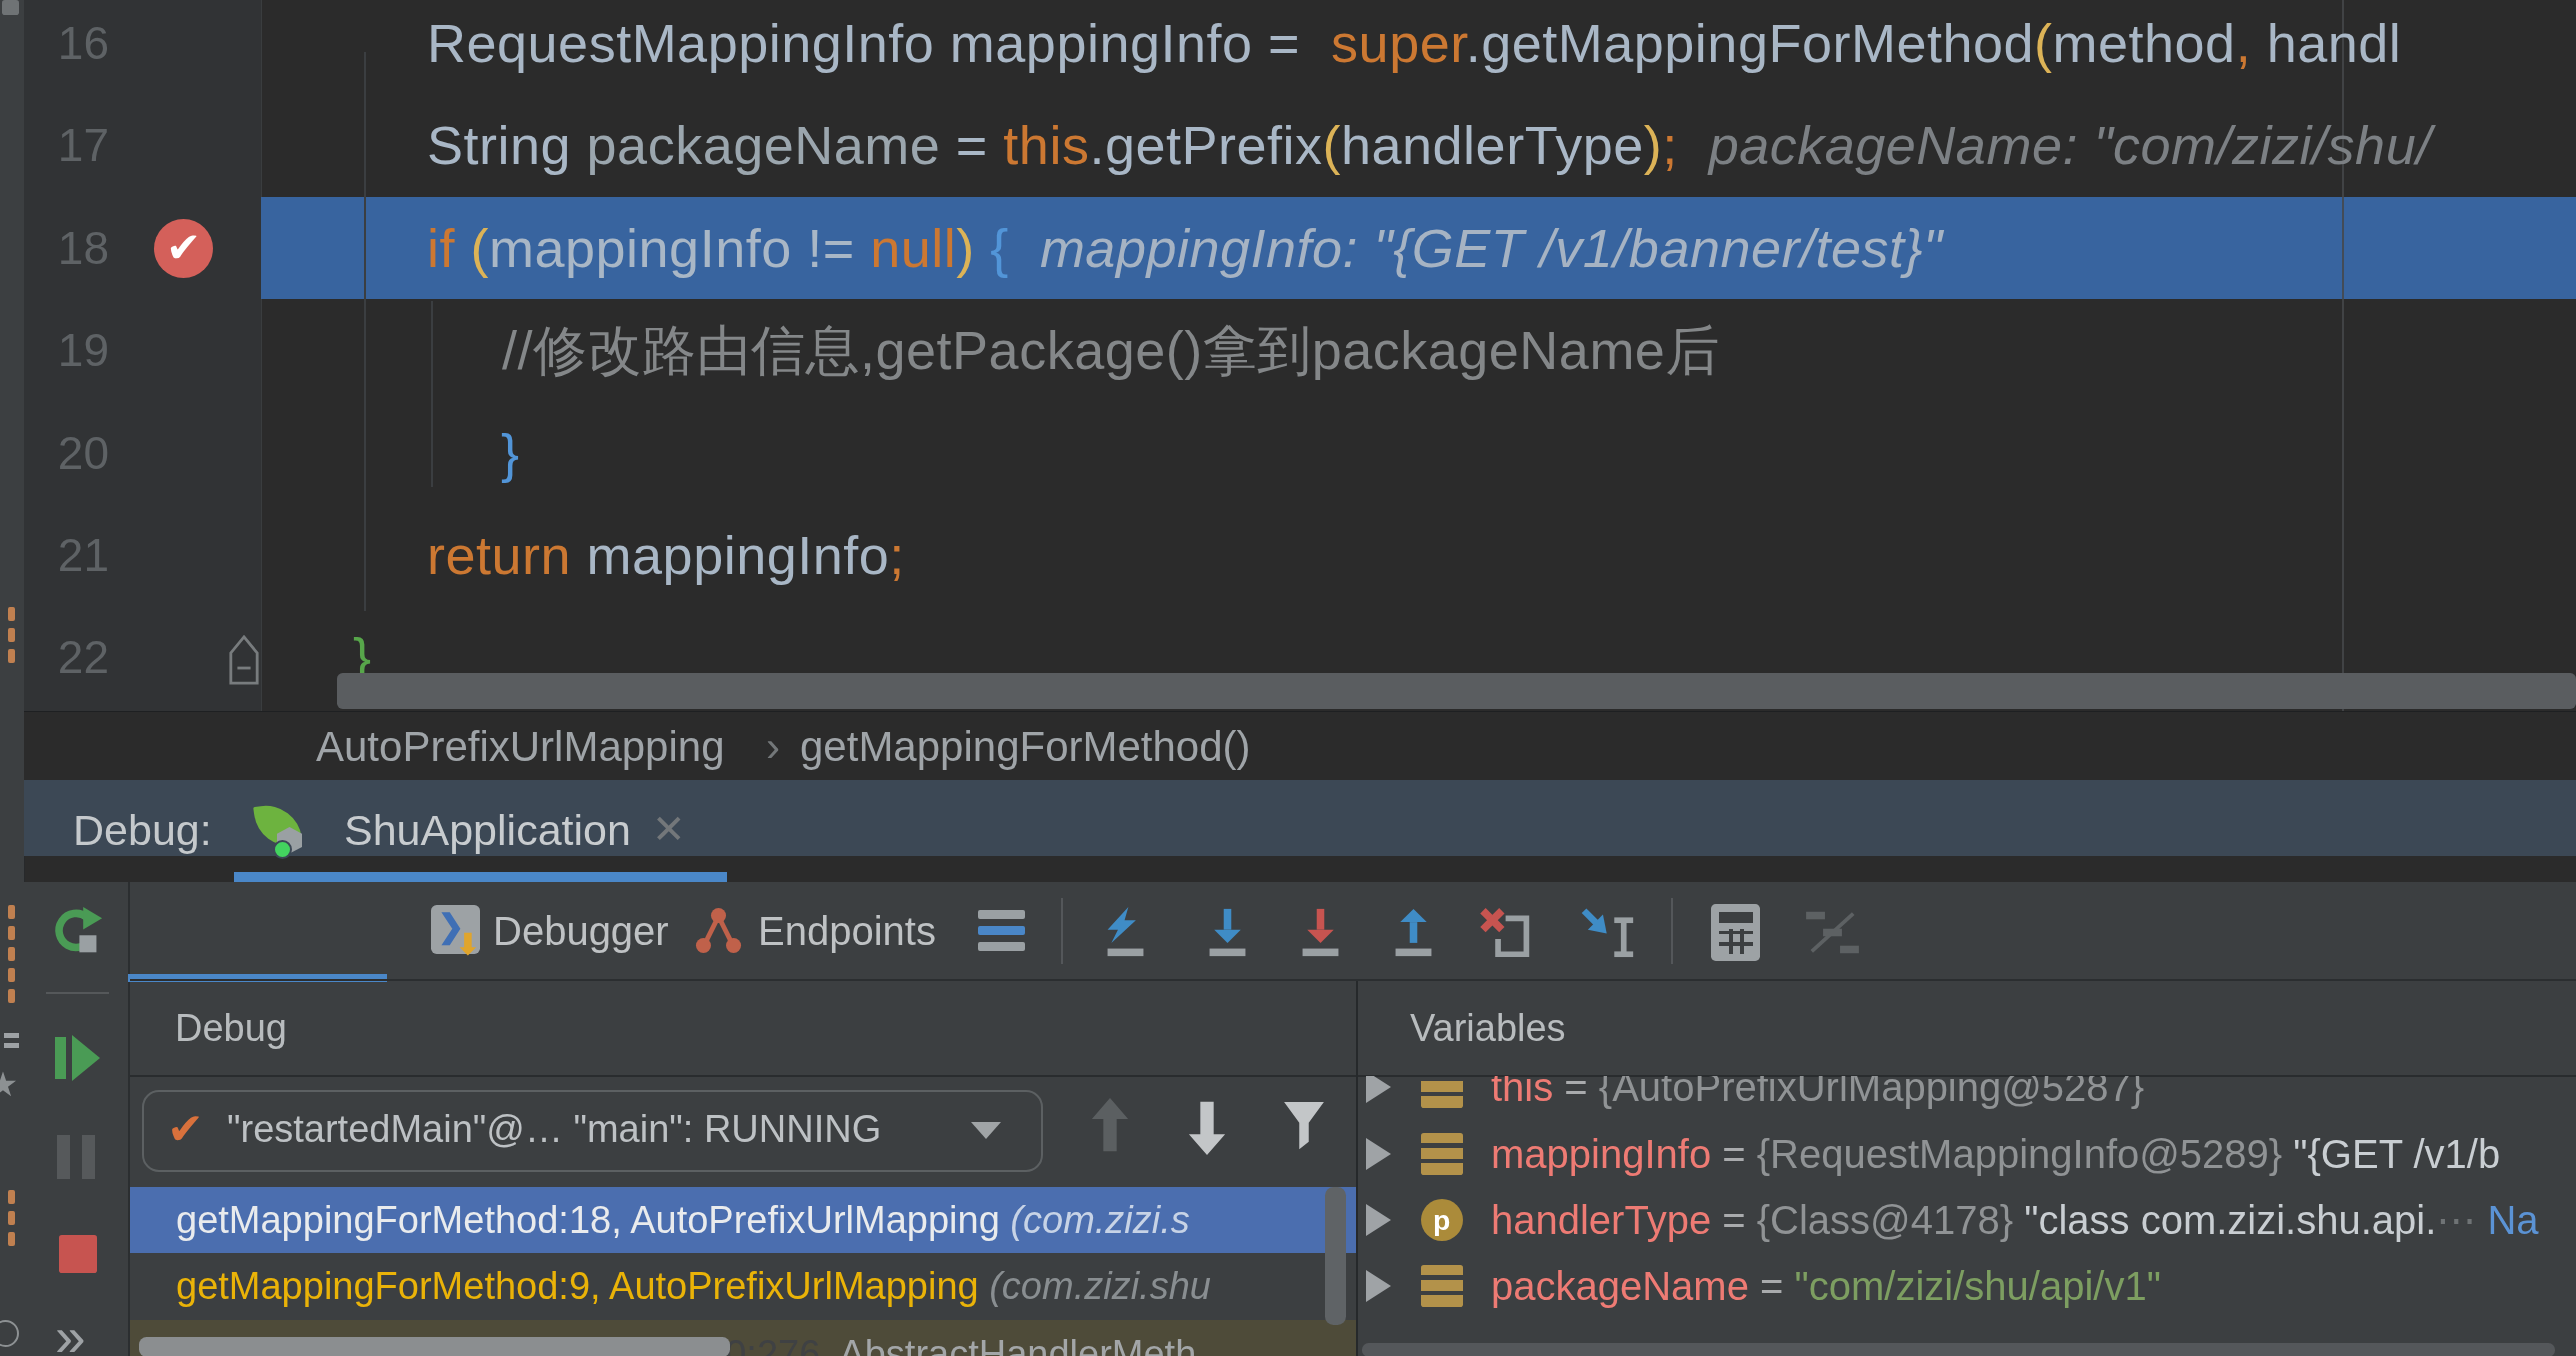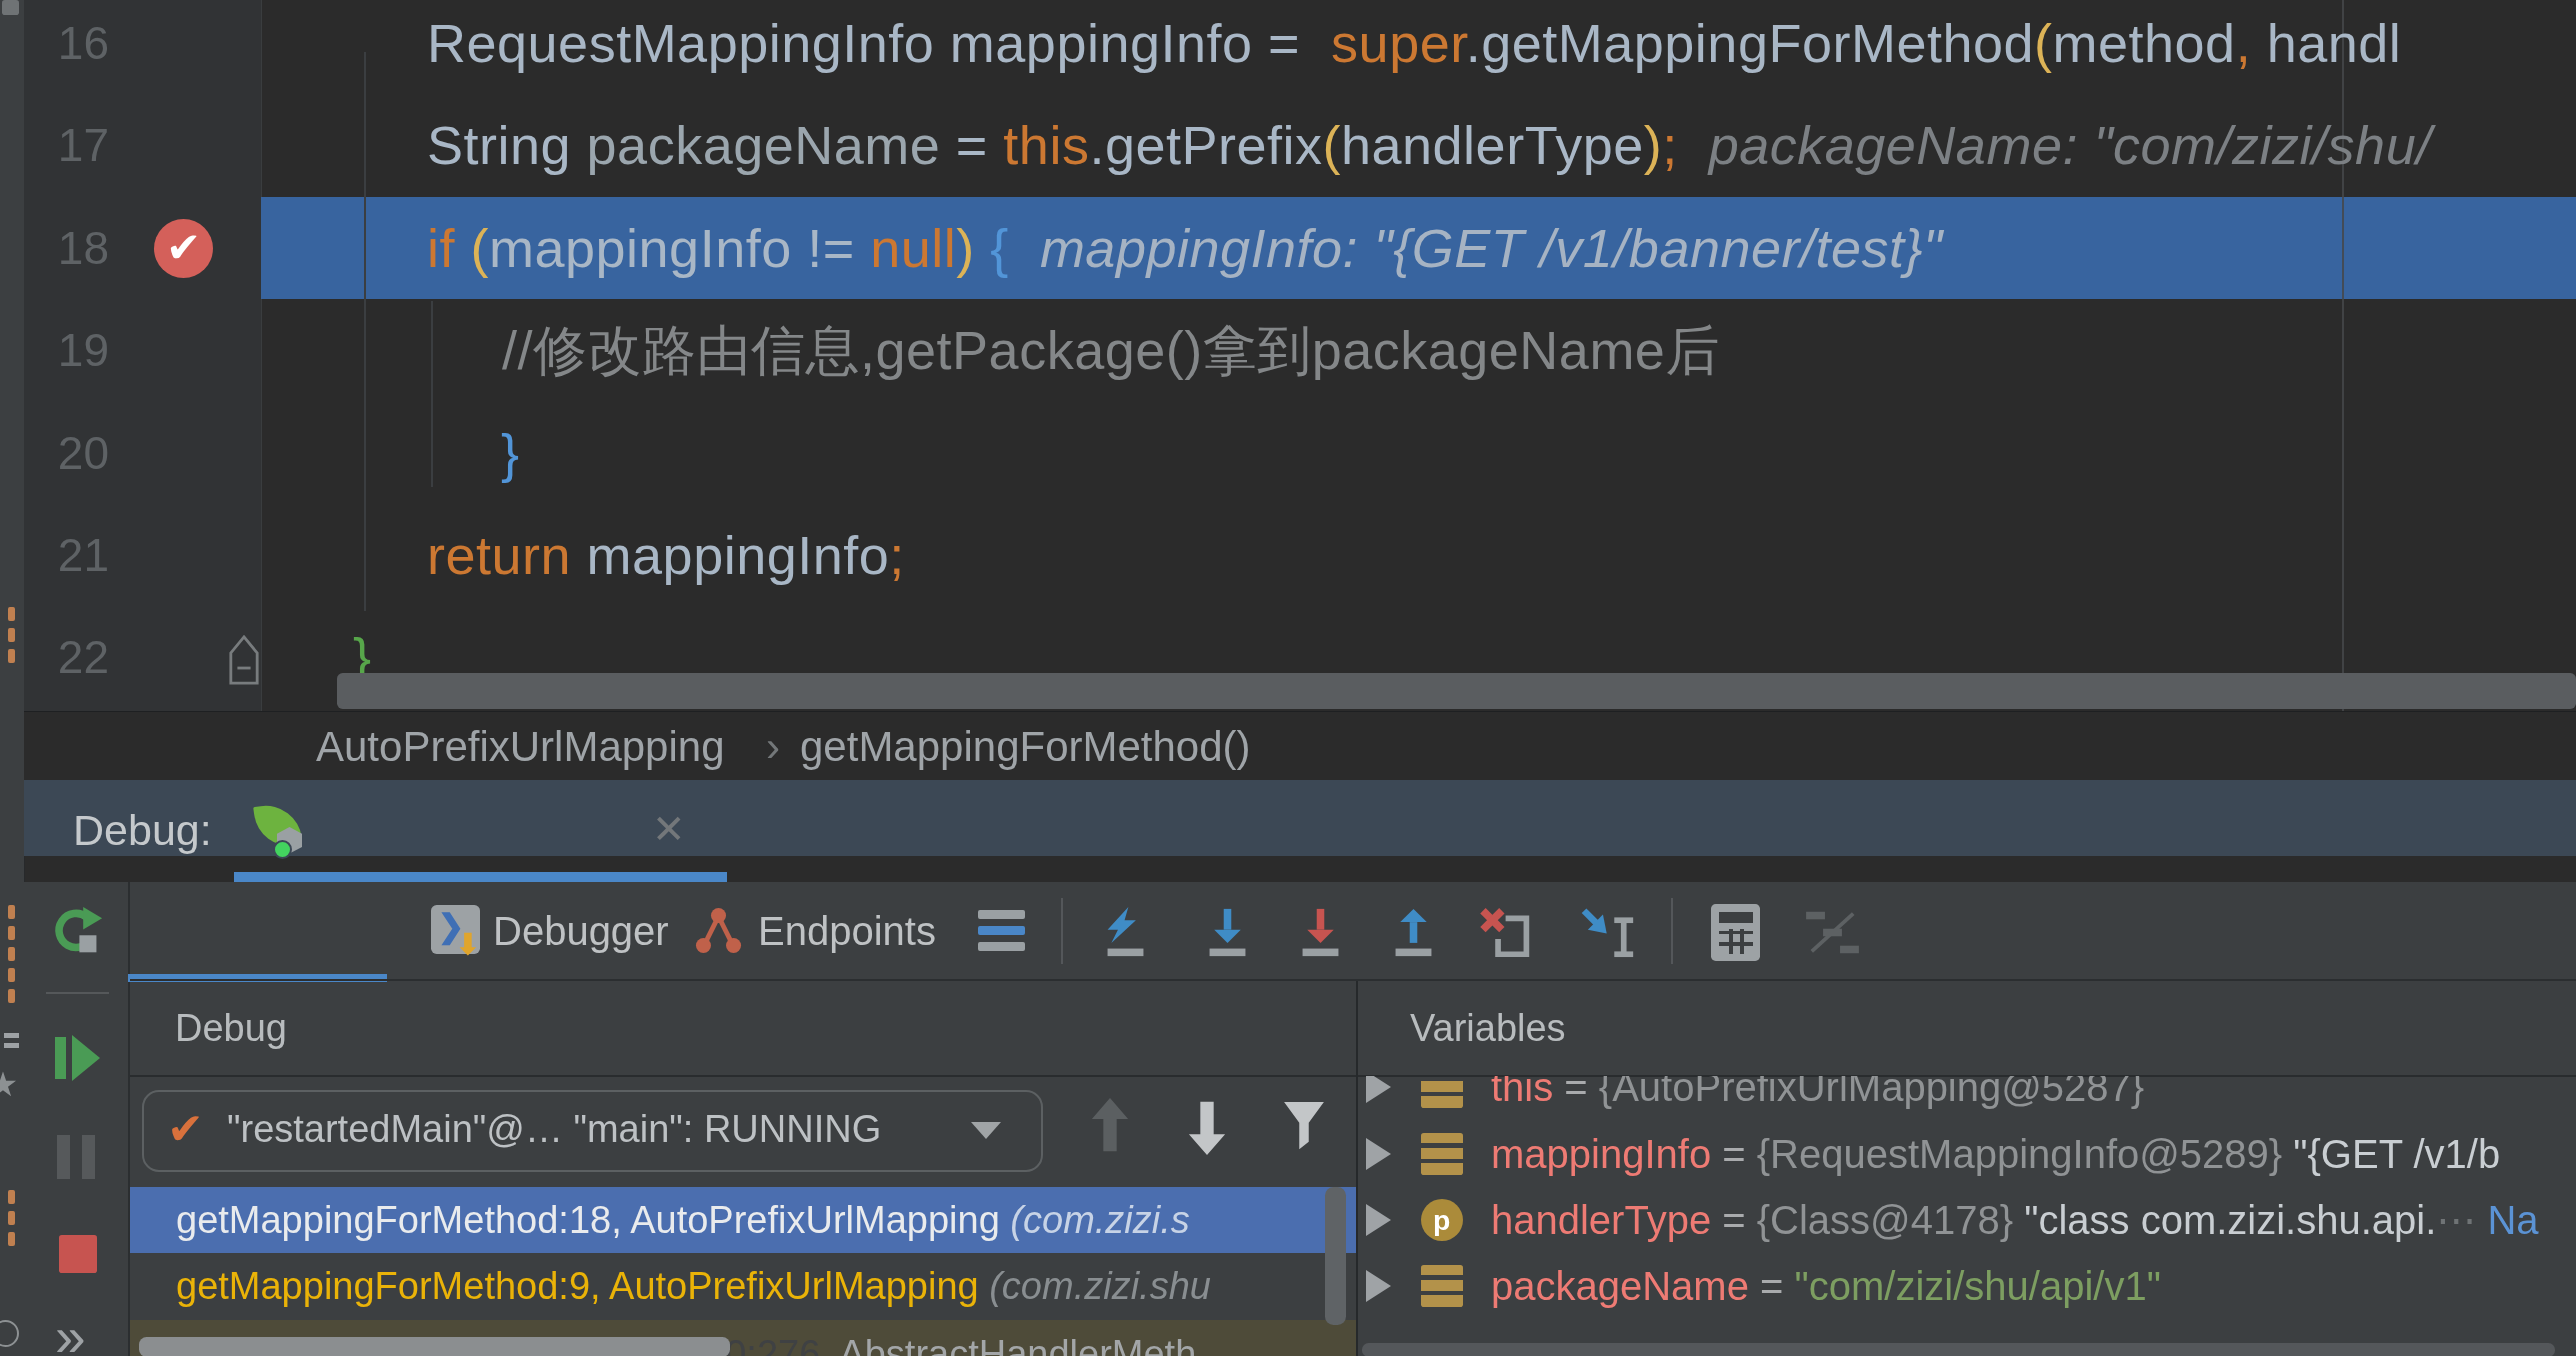--- a/index.html
+++ b/index.html
@@ -156,20 +156,21 @@
   </div>
 
   <div id="breadcrumbs" class="abs">
     <span class="crumb" style="left:292px">AutoPrefixUrlMapping</span>
     <span class="crumb crumb-sep" style="left:742px">›</span>
     <span class="crumb" style="left:776px">getMappingForMethod()</span>
   </div>
 
   <div id="debug-header" class="abs">
     <span id="debug-label" class="abs">Debug:</span>
+    <span id="session-tab-label" class="abs">ShuApplication</span>
     <span id="session-close" class="abs">✕</span>
     <div id="session-underline" class="abs"></div>
   </div>
   <div id="spring-icon" class="abs">
     <div id="spring-leaf"></div>
     <div id="spring-hex"></div>
     <div id="spring-dot"></div>
   </div>
 
   <div id="debug-bg" class="abs"></div>

